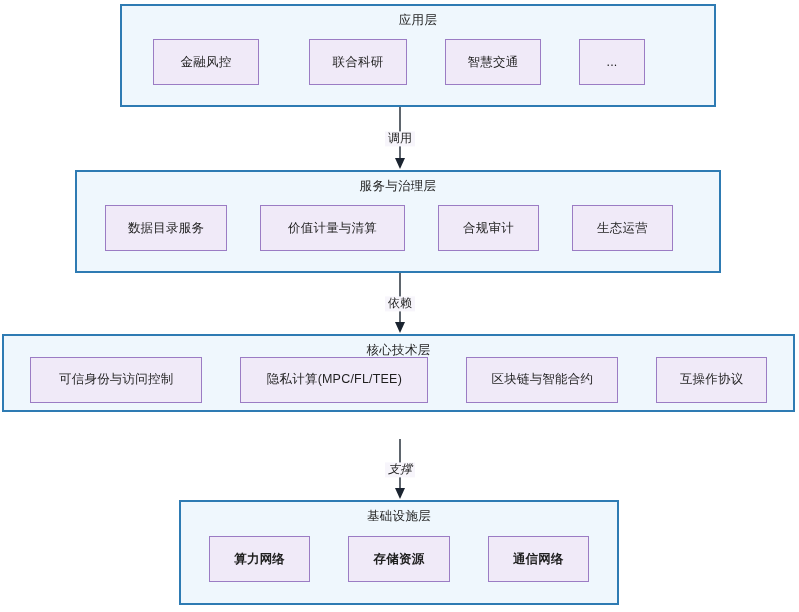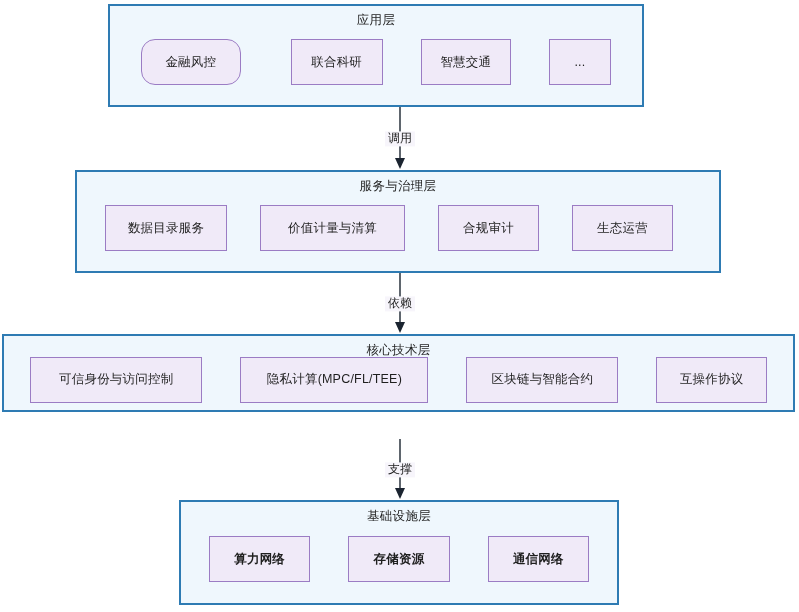--- a/index.html
+++ b/index.html
@@ -58,34 +58,34 @@
     align-items: center;
     justify-content: center;
     font-size: 12.5px;
     line-height: 1;
     color: #1f1f1f;
     white-space: nowrap;
     letter-spacing: 0.2px;
   }
 
   
-  #layer-app        { left: 108px; top: 4px;   width: 536px; height: 103px; }
+  #layer-app        { left: 120px; top: 4px;   width: 596px; height: 103px; }
   #layer-app .layer-items    { gap: 38px; padding: 0 31px 8px 31px; justify-content: flex-start; }
 
   #layer-service    { left: 75px;  top: 170px; width: 646px; height: 103px; }
   #layer-service .layer-items{ gap: 33px; padding: 0 28px 8px 28px; justify-content: flex-start; }
 
   #layer-core       { left: 2px;   top: 334px; width: 793px; height: 78px; }
   #layer-core .layer-items   { gap: 38px; padding: 0 26px 8px 26px; justify-content: flex-start; }
 
   #layer-infra      { left: 179px; top: 500px; width: 440px; height: 105px; }
   #layer-infra .layer-items  { gap: 38px; padding: 0 28px 8px 28px; justify-content: flex-start; }
 
   
-  .w-106 { width: 106px; border-radius: 14px; }
+  .w-106 { width: 106px; }
   .w-98  { width: 98px; margin-left: 12px;  }
   .w-96  { width: 96px;  }
   .w-66  { width: 66px;  }
   .w-122 { width: 122px; }
   .w-145 { width: 145px; }
   .w-101 { width: 101px; }
   .w-176 { width: 176px; }
   .w-192 { width: 192px; }
   .w-155 { width: 155px; }
   .w-113 { width: 113px; }
@@ -106,21 +106,21 @@
     transform: translate(-50%, -50%);
     background: #f7f5fb;
     padding: 1px 3px;
     font-size: 12px;
     line-height: 1.1;
     color: #1f1f1f;
     white-space: nowrap;
   }
   #conn-1 { top: 107px; height: 63px; }
   #conn-2 { top: 273px; height: 61px; }
-  #conn-3 { top: 439px; height: 61px; }
+  #conn-3 { top: 439px; height: 61px; font-style: italic; }
 </style>
 </head>
 <body>
 
 <div id="diagram">
 
   <div class="layer" id="layer-app">
     <div class="layer-title">应用层</div>
     <div class="layer-items">
       <div class="node w-106">金融风控</div>

